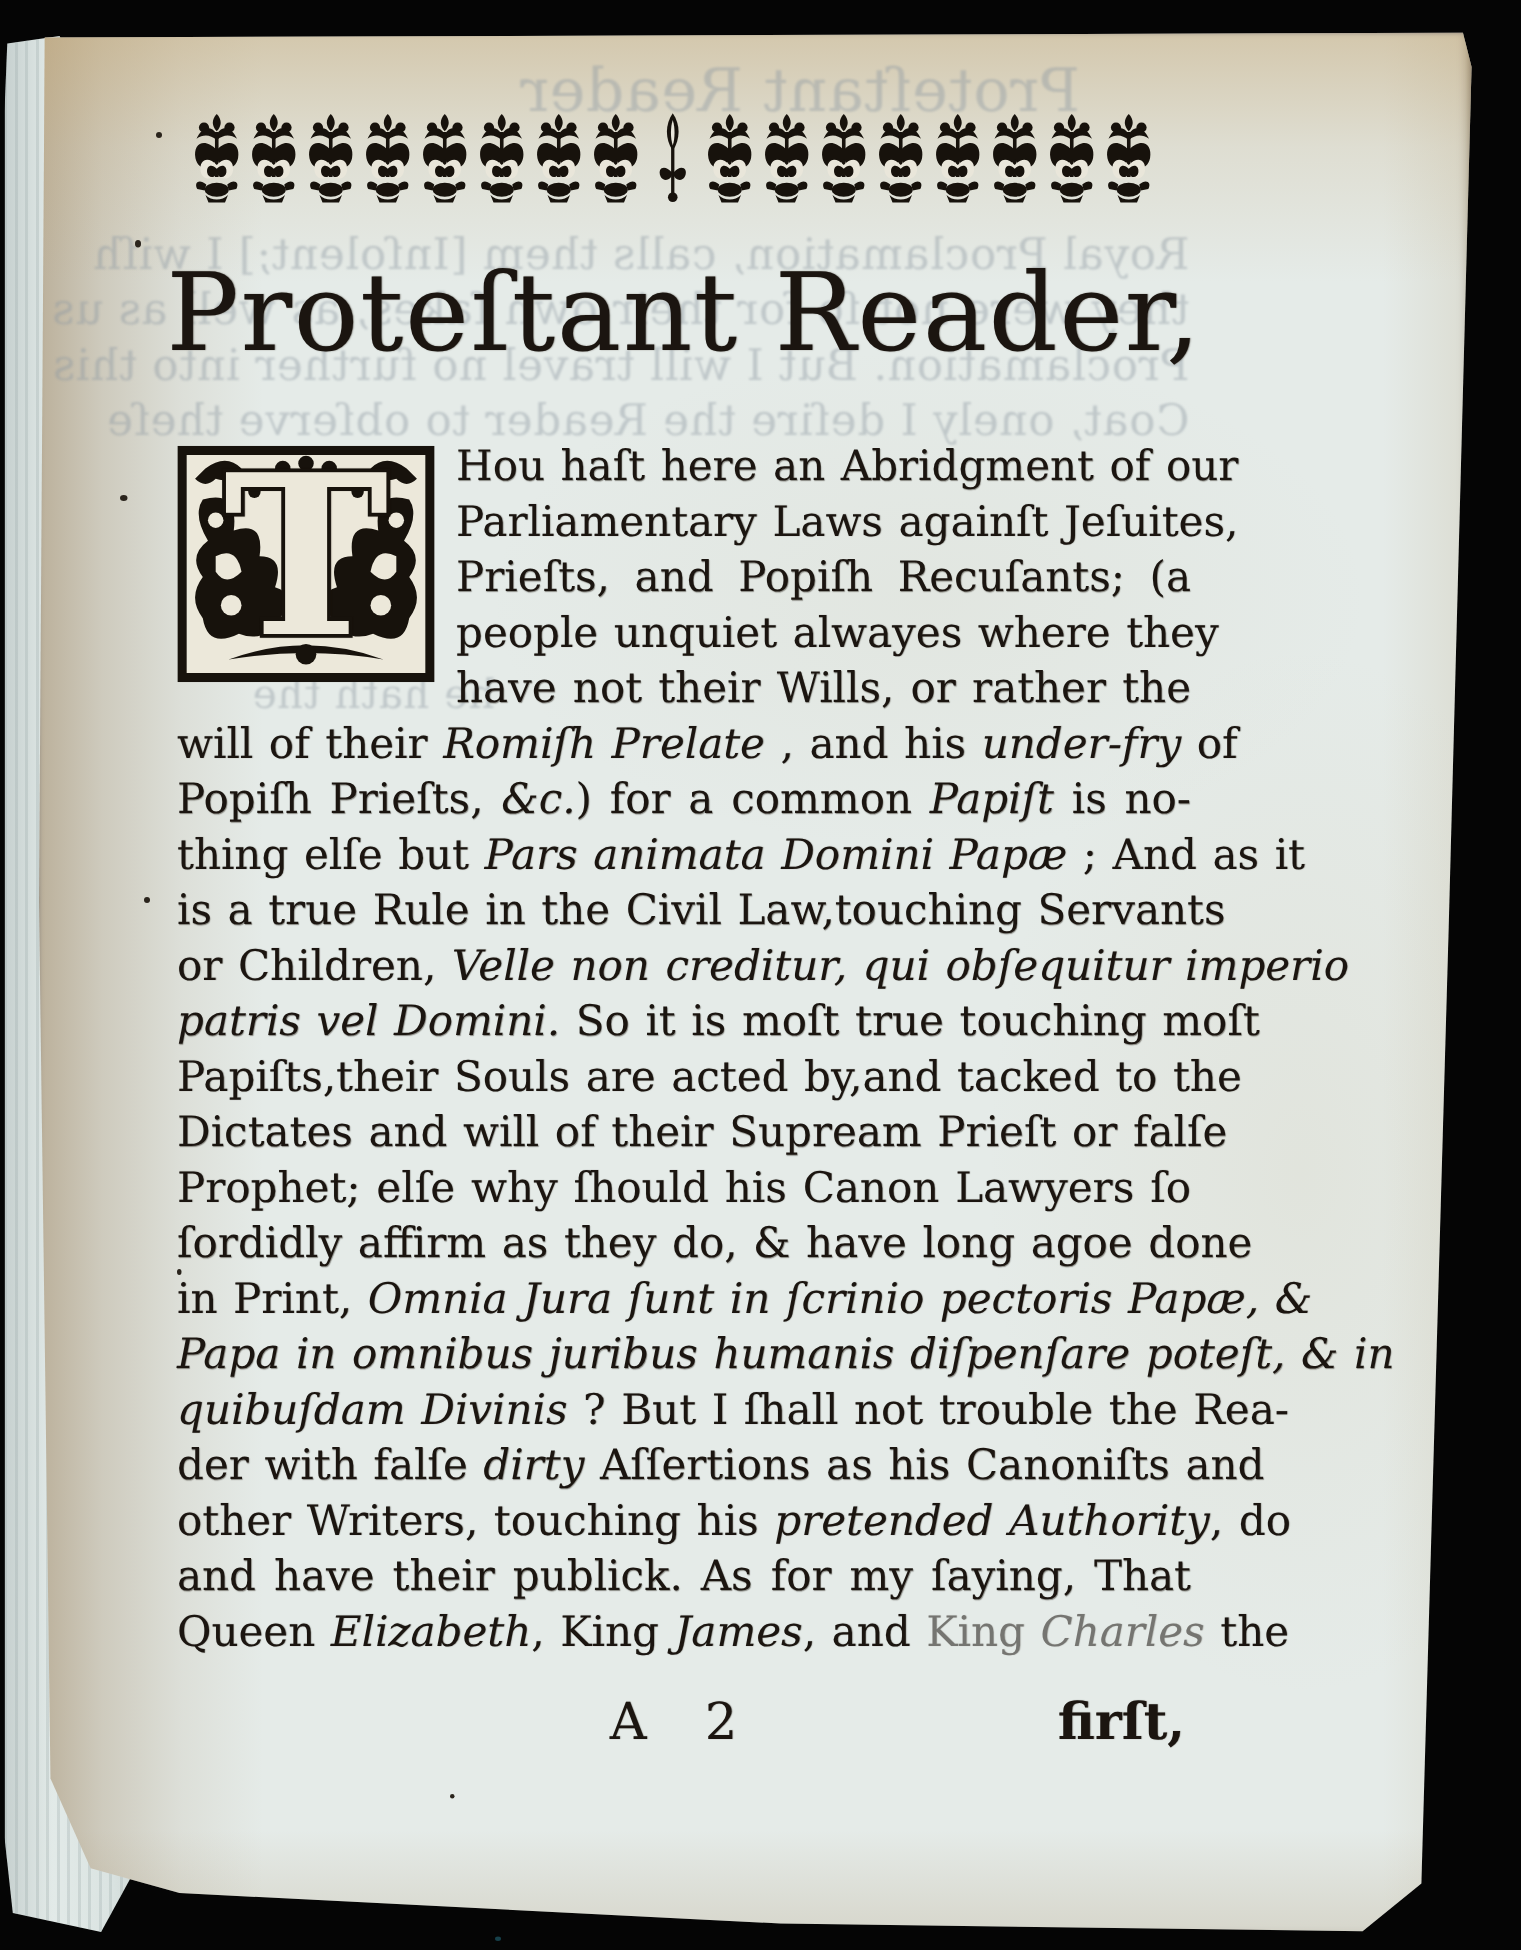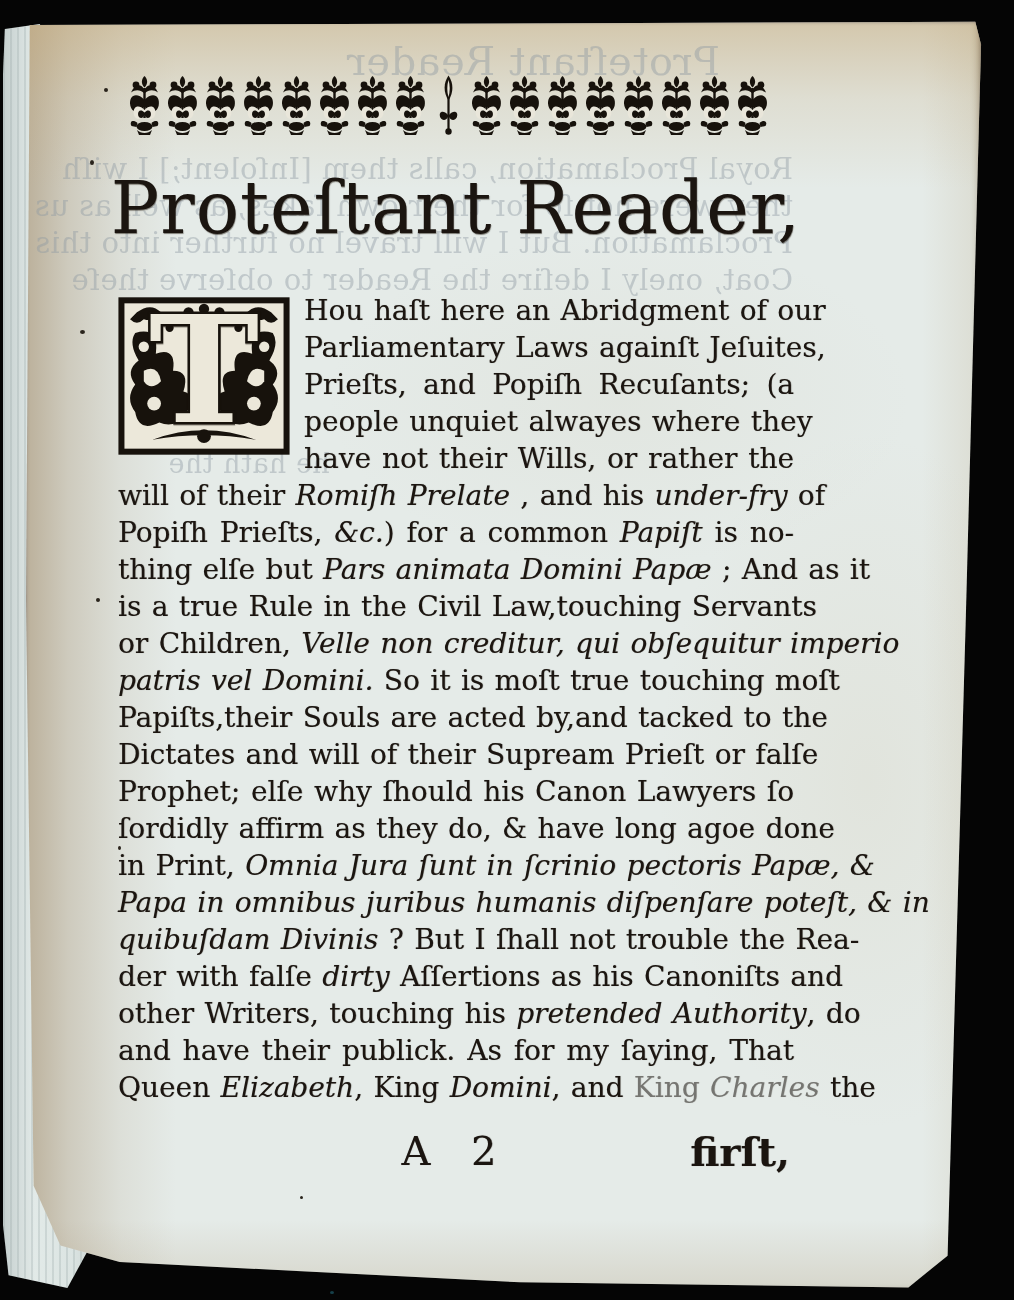--- a/index.html
+++ b/index.html
@@ -54,21 +54,21 @@
   }
   .bodyline{text-align:justify;text-align-last:justify;white-space:nowrap;}
   .bodyline .it{font-style:italic;}
   .bodyline .light{opacity:.55;}
   .drop-cap{
     float:left;width:172px;height:160px;margin:4px 14px 4px 0;
   }
   .drop-cap svg{width:100%;height:100%;display:block;}
   .signature-row{
     position:absolute;left:92px;top:1110px;width:676px;height:44px;
-    font-size:40px;text-shadow:.4px .4px .7px rgba(25,18,8,.45);
+    font-size:34px;text-shadow:.4px .4px .7px rgba(25,18,8,.45);
   }
   .signature-mark{position:absolute;left:0;right:0;text-align:center;letter-spacing:14px;}
   .catchword{position:absolute;right:4px;font-style:normal;font-weight:bold;}
   .speck{position:absolute;background:#2a241c;border-radius:50%;z-index:3;}
 </style>
 </head>
 <body>
 
 <svg width="0" height="0" style="position:absolute" aria-hidden="true">
   <defs>
@@ -209,21 +209,21 @@
           <div class="bodyline"><span>Papiſts,their Souls are acted by,and tacked to the</span></div>
           <div class="bodyline"><span>Dictates and will of their Supream Prieſt or falſe</span></div>
           <div class="bodyline"><span>Prophet; elſe why ſhould his Canon Lawyers ſo</span></div>
           <div class="bodyline"><span>ſordidly affirm as they do, &amp; have long agoe done</span></div>
           <div class="bodyline"><span>in Print, </span><span class="it">Omnia Jura ſunt in ſcrinio pectoris Papæ, &amp;</span></div>
           <div class="bodyline"><span class="it">Papa in omnibus juribus humanis diſpenſare poteſt, &amp; in</span></div>
           <div class="bodyline"><span class="it">quibuſdam Divinis</span><span> ? But I ſhall not trouble the Rea-</span></div>
           <div class="bodyline"><span>der with falſe </span><span class="it">dirty</span><span> Aſſertions as his Canoniſts and</span></div>
           <div class="bodyline"><span>other Writers, touching his </span><span class="it">pretended Authority</span><span>, do</span></div>
           <div class="bodyline"><span>and have their publick.  As for my ſaying, That</span></div>
-          <div class="bodyline"><span>Queen </span><span class="it">Elizabeth</span><span>, King </span><span class="it">Domini</span><span>, and </span><span class="light">King </span><span class="it light">Charles</span><span> the</span></div>
+          <div class="bodyline"><span>Queen </span><span class="it">Elizabeth</span><span>, King </span><span class="it">James</span><span>, and </span><span class="light">King </span><span class="it light">Charles</span><span> the</span></div>
         </div>
 
       <div class="signature-row">
         <span class="signature-mark">A 2</span>
         <span class="catchword">firſt,</span>
       </div>
 
     </div>
   </div>
 

